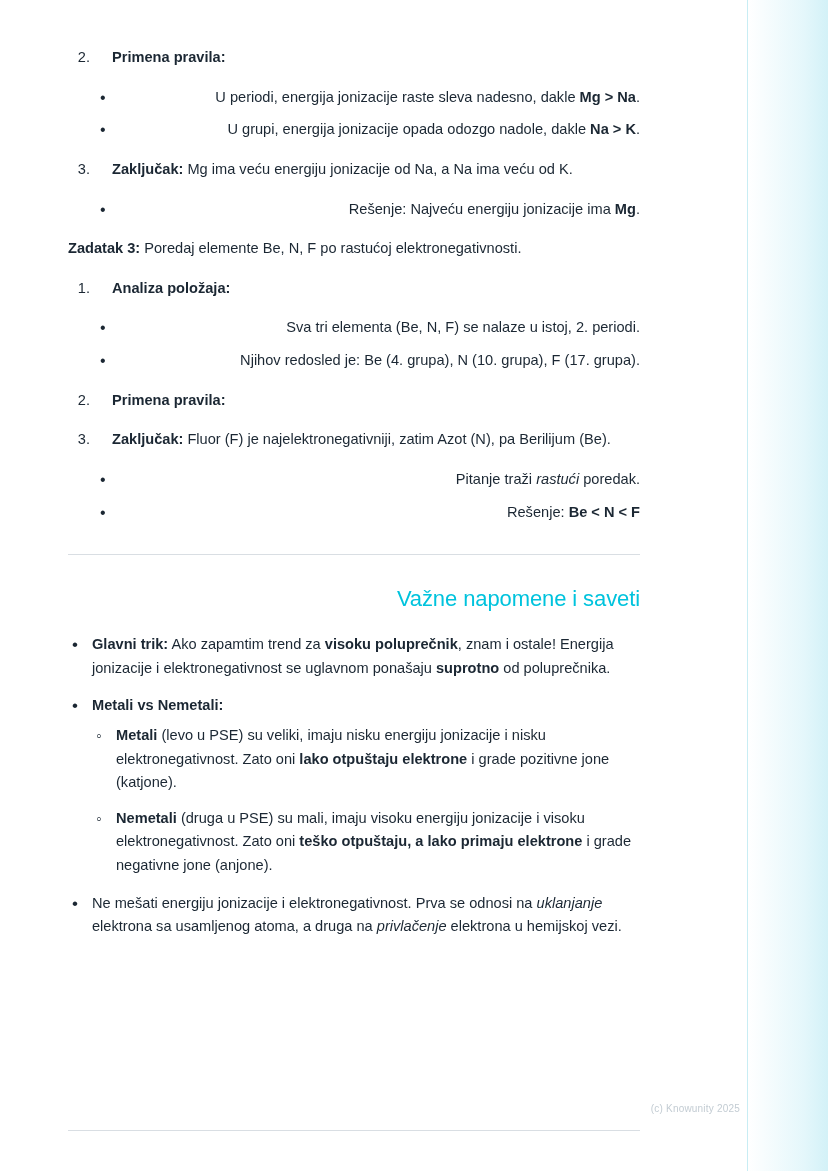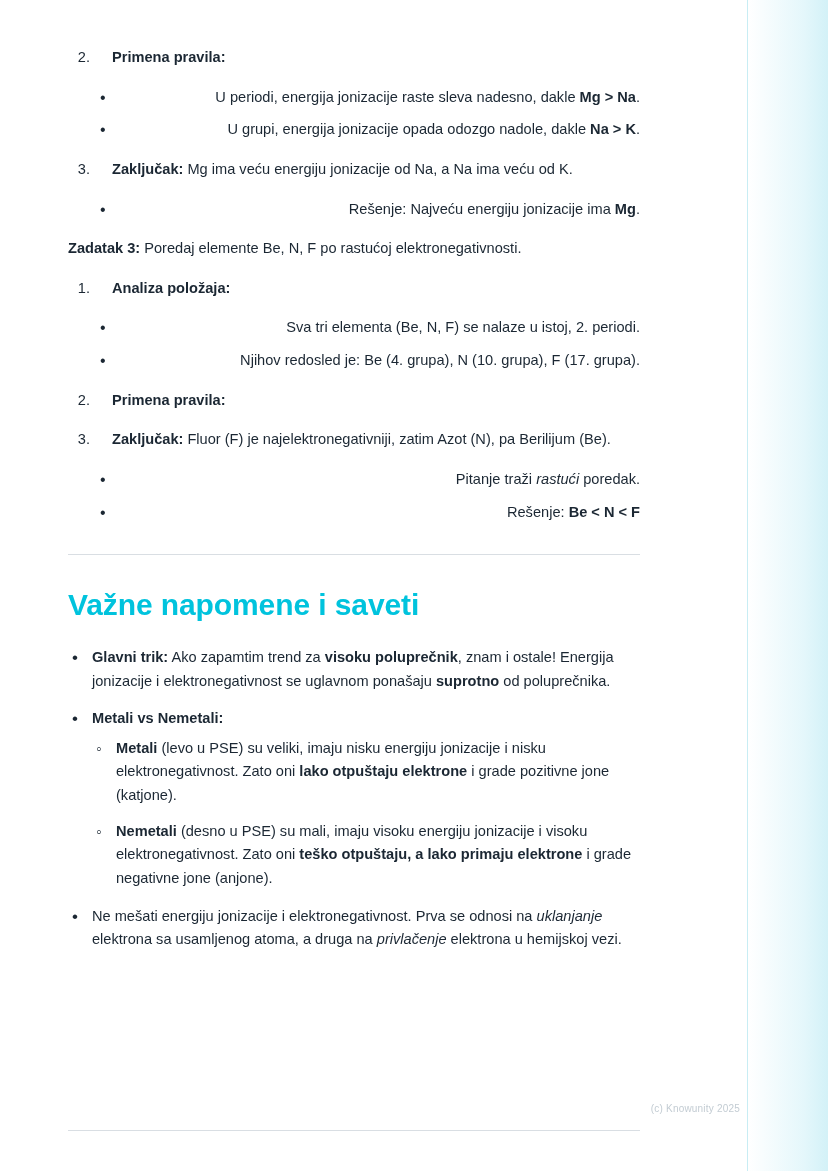--- a/index.html
+++ b/index.html
@@ -125,24 +125,25 @@
   .i { font-style: italic; }
 
   .divider {
     border: 0;
     border-top: 1px solid #d9dee3;
     margin: 30px 0 0 0;
     width: 100%;
   }
   .section-title {
     color: #00c3dd;
-    font-size: 30px;
-    font-weight: bold;
+    font-size: 22px;
+    font-weight: normal;
     margin: 26px 0 16px 0;
     letter-spacing: -0.1px;
+    text-align: right;
   }
   .footer-note {
     position: absolute;
     right: 88px;
     top: 1103px;
     font-size: 10px;
     color: #c3ccd3;
     letter-spacing: 0.2px;
   }
   .bottom-divider {
@@ -240,21 +241,21 @@
         <span class="b">Glavni trik:</span><span> Ako zapamtim trend za </span><span class="b">visoku poluprečnik</span><span>, znam i ostale! Energija jonizacije i elektronegativnost se uglavnom ponašaju </span><span class="b">suprotno</span><span> od poluprečnika.</span>
       </li>
 
       <li>
         <span class="b">Metali vs Nemetali:</span>
         <ul class="circle-bullets">
           <li>
             <span class="b">Metali</span><span> (levo u PSE) su veliki, imaju nisku energiju jonizacije i nisku elektronegativnost. Zato oni </span><span class="b">lako otpuštaju elektrone</span><span> i grade pozitivne jone (katjone).</span>
           </li>
           <li>
-            <span class="b">Nemetali</span><span> (desno u PSE) su mali, imaju visoku energiju jonizacije i visoku elektronegativnost. Zato oni </span><span class="b">teško otpuštaju, a lako primaju elektrone</span><span> i grade negativne jone (anjone).</span>
+            <span class="b">Nemetali</span><span> (druga u PSE) su mali, imaju visoku energiju jonizacije i visoku elektronegativnost. Zato oni </span><span class="b">teško otpuštaju, a lako primaju elektrone</span><span> i grade negativne jone (anjone).</span>
           </li>
         </ul>
       </li>
 
       <li>
         <span>Ne mešati energiju jonizacije i elektronegativnost. Prva se odnosi na </span><span class="i">uklanjanje</span><span> elektrona sa usamljenog atoma, a druga na </span><span class="i">privlačenje</span><span> elektrona u hemijskoj vezi.</span>
       </li>
     </ul>
 
   </div>

